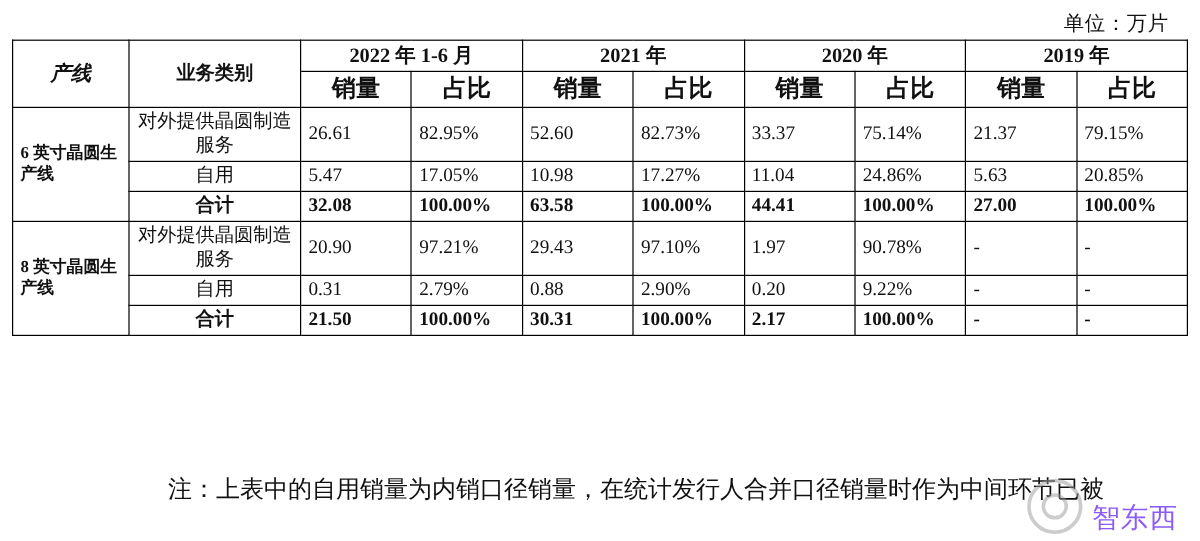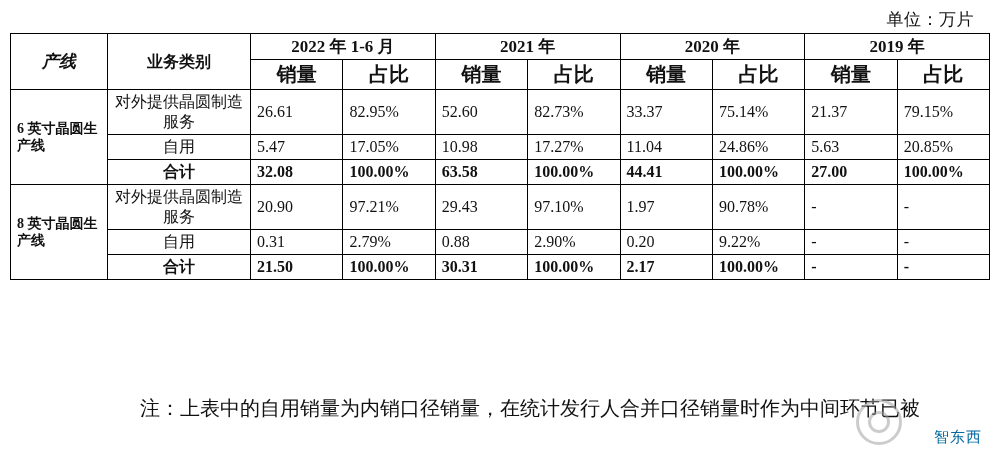--- a/index.html
+++ b/index.html
@@ -71,22 +71,22 @@
     font-size: 20px;
     line-height: 1.65;
     text-align: justify;
     margin-left: 32px;
   }
   .note .ind { display: block; }
   .wm-text {
     position: absolute;
     right: 6px;
     bottom: 4px;
-    font-size: 15px;
-    color: #0369a1;
+    font-size: 23px;
+    color: #8b5cf6;
     font-family: "Liberation Sans", sans-serif;
     letter-spacing: 1px;
   }
   .wm-circle {
     position: absolute;
     right: 86px;
     bottom: 6px;
     width: 40px;
     height: 40px;
     border-radius: 50%;

